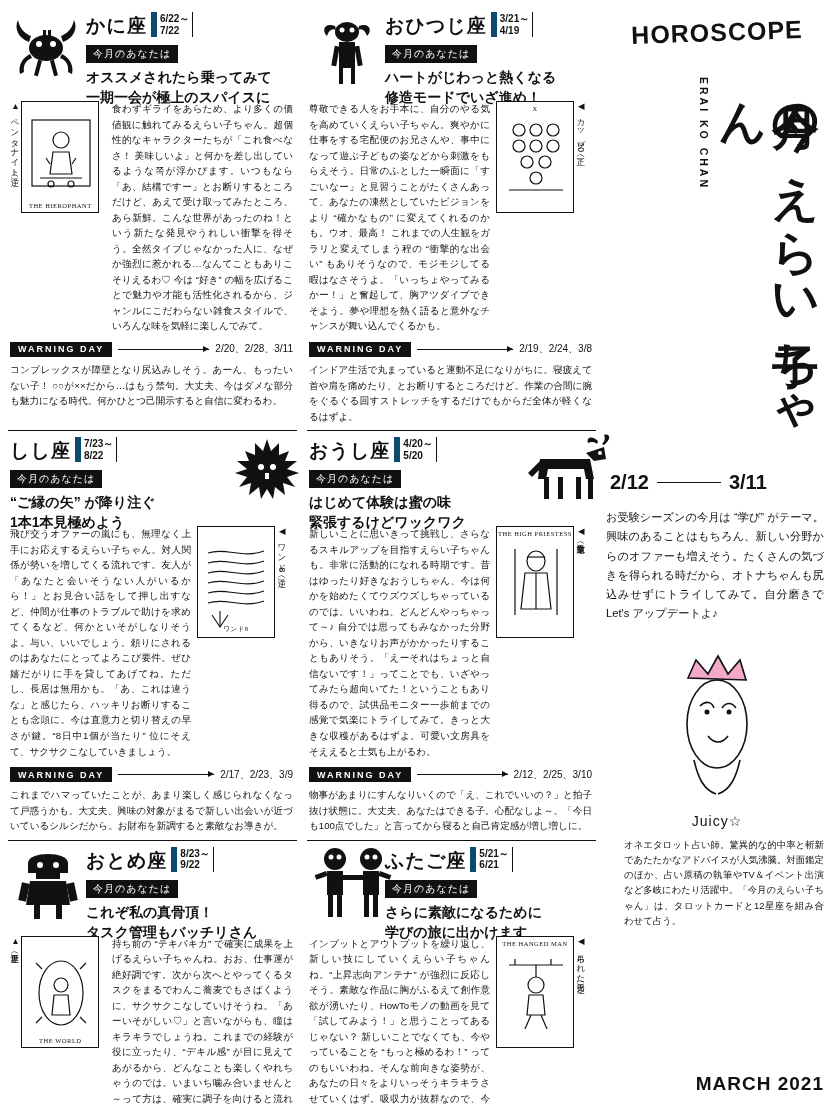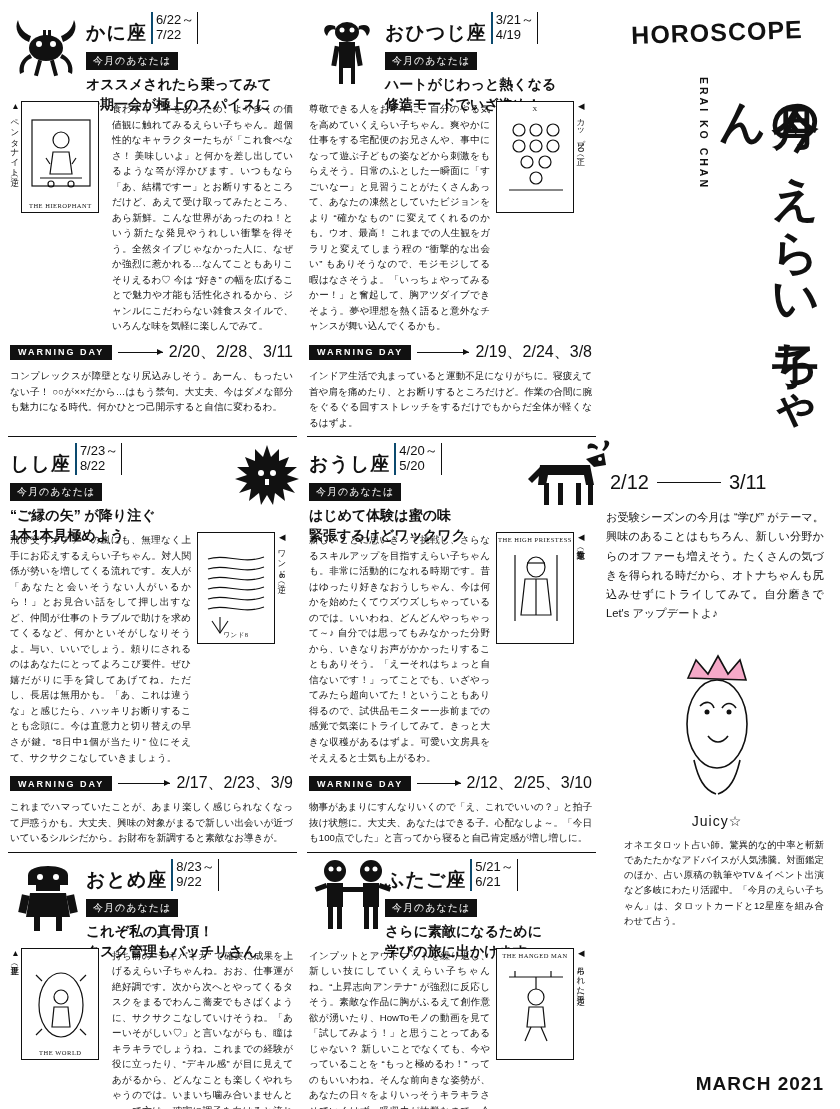--- a/index.html
+++ b/index.html
@@ -56,27 +56,28 @@
     display: flex;
     align-items: flex-end;
     gap: 4px;
   }
   .sign-name {
     font-size: 19px;
     font-weight: bold;
     letter-spacing: 1px;
   }
   .sign-dates {
-    font-size: 13px;
+    font-size: 10px;
     line-height: 1.15;
-    border-left: 2px solid #0c4a6e;
+    border-left: 6px solid #0c4a6e;
     border-right: 1px solid #111;
     padding: 1px 3px;
     white-space: pre-line;
     margin-bottom: 2px;
+    font-weight: bold;
   }
   .kongetsu {
     display: inline-block;
     background: #111;
     color: #fff;
     font-size: 10px;
     padding: 2px 7px;
     margin: 6px 0 4px;
     letter-spacing: 1px;
   }
@@ -154,21 +155,21 @@
     position: relative;
   }
   .warning-arrow::after {
     content: "";
     position: absolute;
     right: 0; top: -3px;
     border-left: 6px solid #111;
     border-top: 3.5px solid transparent;
     border-bottom: 3.5px solid transparent;
   }
-  .warning-dates { font-size: 16px; white-space: nowrap; }
+  .warning-dates { font-size: 10px; white-space: nowrap; }
   .foot-text {
     font-size: 9.6px;
     line-height: 1.62;
     margin-top: 5px;
     text-align: justify;
   }
   
   .side {
     width: 240px;
     padding: 8px 12px 10px 6px;
@@ -206,21 +207,21 @@
     writing-mode: vertical-rl;
     font-size: 10.5px;
     letter-spacing: 3px;
     font-weight: bold;
   }
   .date-range {
     display: flex;
     align-items: center;
     gap: 8px;
     font-size: 20px;
-    font-weight: normal;
+    font-weight: bold;
     margin: 4px 0 14px 4px;
   }
   .date-line {
     flex: 1;
     height: 1.6px;
     background: #111;
     max-width: 64px;
   }
   .side-body {
     font-size: 11.2px;

